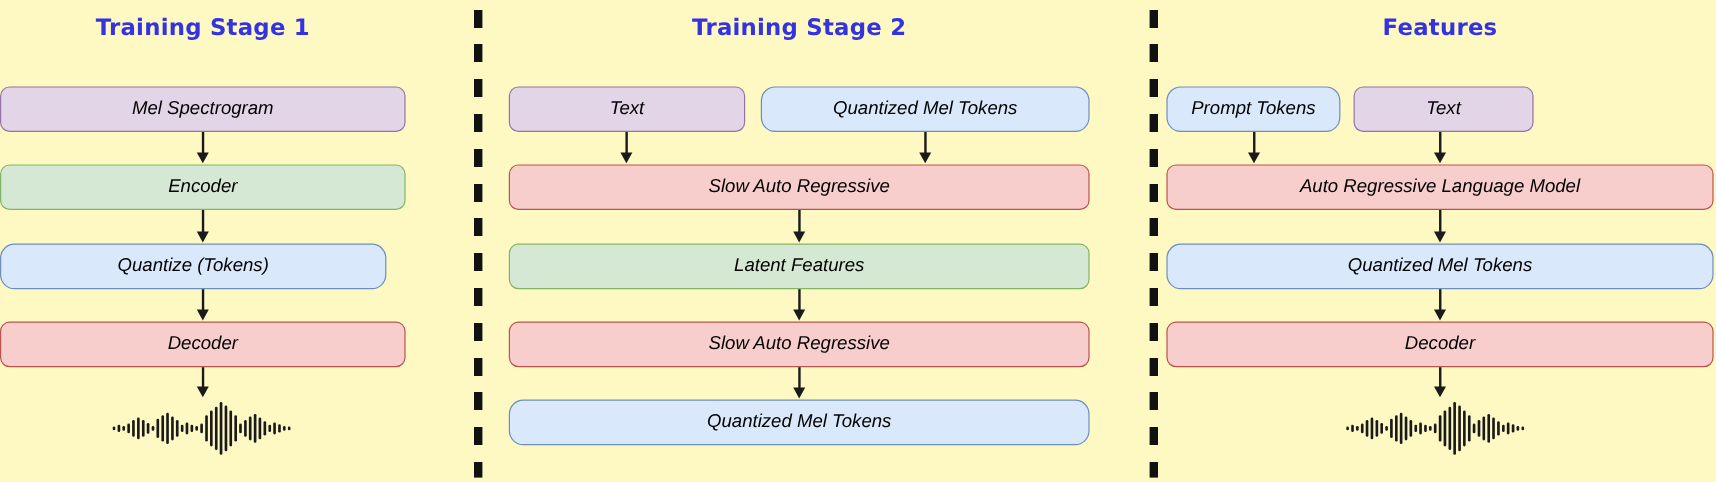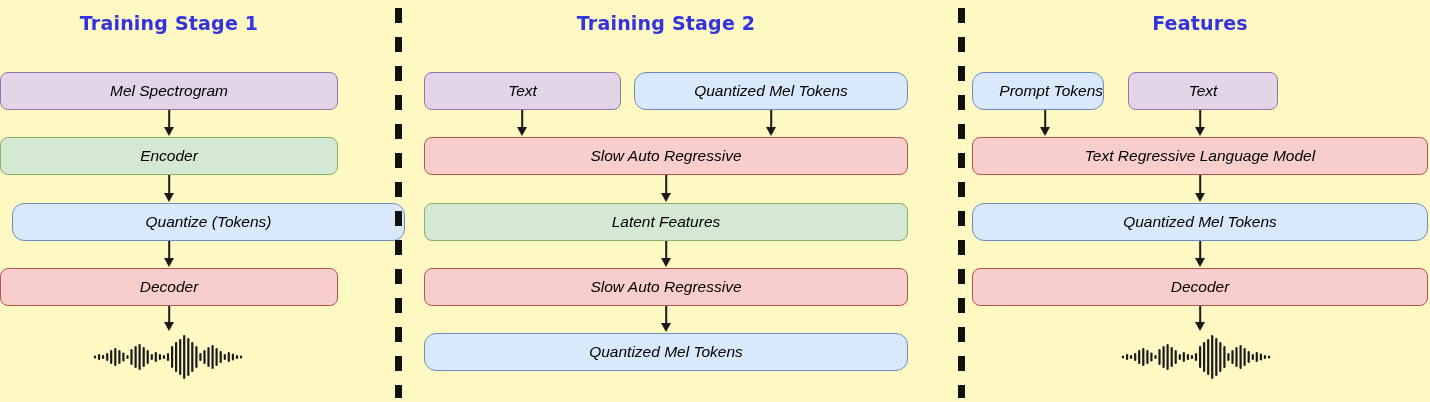--- a/index.html
+++ b/index.html
@@ -48,21 +48,21 @@
   <div class="node purple" style="left:0px;top:72px;width:338px;">
     <span>Mel Spectrogram</span>
   </div>
   <div class="arrow" style="left:169px;top:110px;height:26px;"></div>
 
   <div class="node green" style="left:0px;top:137px;width:338px;">
     <span>Encoder</span>
   </div>
   <div class="arrow" style="left:169px;top:175px;height:27px;"></div>
 
-  <div class="node blue" style="left:12px;top:203px;width:393px;">
+  <div class="node blue" style="left:0px;top:203px;width:322px;">
     <span>Quantize (Tokens)</span>
   </div>
   <div class="arrow" style="left:169px;top:241px;height:26px;"></div>
 
   <div class="node red" style="left:0px;top:268px;width:338px;">
     <span>Decoder</span>
   </div>
   <div class="arrow" style="left:169px;top:306px;height:25px;"></div>
 
   <svg class="waveform" style="left:93px;top:334px;" viewBox="0 0 150 46">
@@ -134,31 +134,31 @@
   <div class="arrow" style="left:666px;top:306px;height:26px;"></div>
 
   <div class="node blue" style="left:424px;top:333px;width:484px;">
     <span>Quantized Mel Tokens</span>
   </div>
 
   <div class="divider" style="left:958px;"></div>
 
   <div class="sec-title" style="left:972px;width:456px;">Features</div>
 
-  <div class="node blue" style="left:972px;top:72px;width:132px;justify-content:flex-end;">
+  <div class="node blue" style="left:972px;top:72px;width:145px;">
     <span>Prompt Tokens</span>
   </div>
   <div class="node purple" style="left:1128px;top:72px;width:150px;">
     <span>Text</span>
   </div>
   <div class="arrow" style="left:1045px;top:110px;height:26px;"></div>
   <div class="arrow" style="left:1200px;top:110px;height:26px;"></div>
 
   <div class="node red" style="left:972px;top:137px;width:456px;">
-    <span>Text Regressive Language Model</span>
+    <span>Auto Regressive Language Model</span>
   </div>
   <div class="arrow" style="left:1200px;top:175px;height:27px;"></div>
 
   <div class="node blue" style="left:972px;top:203px;width:456px;">
     <span>Quantized Mel Tokens</span>
   </div>
   <div class="arrow" style="left:1200px;top:241px;height:26px;"></div>
 
   <div class="node red" style="left:972px;top:268px;width:456px;">
     <span>Decoder</span>

